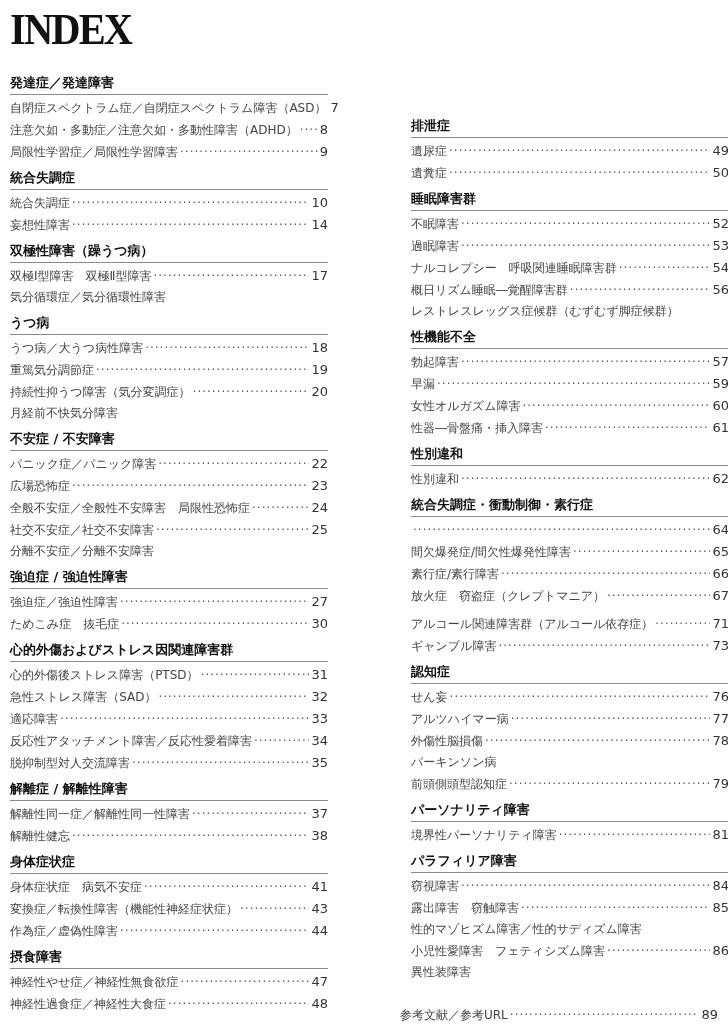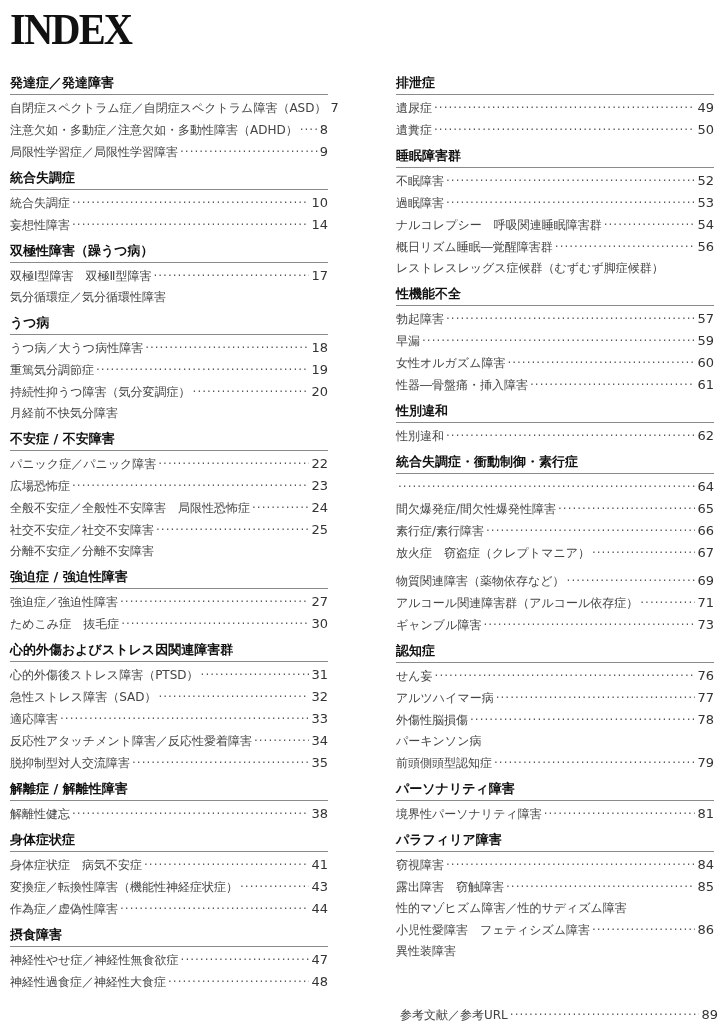--- a/index.html
+++ b/index.html
@@ -1,20 +1,20 @@
 <!DOCTYPE html>
 <html><head>
   <meta charset="utf-8">
   <style>
     html, body { margin: 0; padding: 0; background: #ffffff; }
     body { width: 728px; height: 1024px; position: relative; overflow: hidden; color: #222; font-family: "DejaVu Sans", sans-serif; }
     .title { position: absolute; left: 10px; top: 4px; font-family: "Liberation Serif", serif; font-weight: bold; font-size: 44px; letter-spacing: -2px; color: #111; transform: scaleX(0.92); transform-origin: left top; }
     .col { position: absolute; top: 74px; width: 318px; }
     .col.left { left: 10px; }
-    .col.right { left: 396px; }
+    .col.right { left: 411px; margin-top: 43px; }
     .section { margin-bottom: 6px; }
     .sec-head { font-weight: bold; font-size: 13px; color: #111; line-height: 18px; padding-bottom: 2px; border-bottom: 1.5px solid #8a8a8a; margin-bottom: 2px; }
     .item { display: flex; align-items: baseline; font-size: 12px; line-height: 21px; color: #444; white-space: nowrap; }
     .item .label { flex: 0 0 auto; }
     .item .leader { flex: 1 1 auto; overflow: hidden; margin: 0 2px; color: #555; letter-spacing: 1px; }
     .item .leader::before { content: "······································································································"; }
     .item .page { flex: 0 0 auto; font-size: 13px; color: #333; }
     .refs { position: absolute; left: 400px; top: 1004px; width: 318px; }
   </style>
 </head>
@@ -149,20 +149,25 @@
       </div>
       <div class="item">
         <span class="label">脱抑制型対人交流障害</span>
         <span class="leader"></span>
         <span class="page">35</span>
       </div>
     </div>
     <div class="section">
       <div class="sec-head">解離症 / 解離性障害</div>
       <div class="item">
+        <span class="label">解離性同一症／解離性同一性障害</span>
+        <span class="leader"></span>
+        <span class="page">37</span>
+      </div>
+      <div class="item">
         <span class="label">解離性健忘</span>
         <span class="leader"></span>
         <span class="page">38</span>
       </div>
     </div>
     <div class="section">
       <div class="sec-head">身体症状症</div>
       <div class="item">
         <span class="label">身体症状症　病気不安症</span>
         <span class="leader"></span>
@@ -280,25 +285,20 @@
         <span class="leader"></span>
         <span class="page">66</span>
       </div>
       <div class="item">
         <span class="label">放火症　窃盗症（クレプトマニア）</span>
         <span class="leader"></span>
         <span class="page">67</span>
       </div>
     </div>
     <div class="section">
-      <div class="item">
-        <span class="label">物質関連障害（薬物依存など）</span>
-        <span class="leader"></span>
-        <span class="page">69</span>
-      </div>
       <div class="item">
         <span class="label">アルコール関連障害群（アルコール依存症）</span>
         <span class="leader"></span>
         <span class="page">71</span>
       </div>
       <div class="item">
         <span class="label">ギャンブル障害</span>
         <span class="leader"></span>
         <span class="page">73</span>
       </div>

